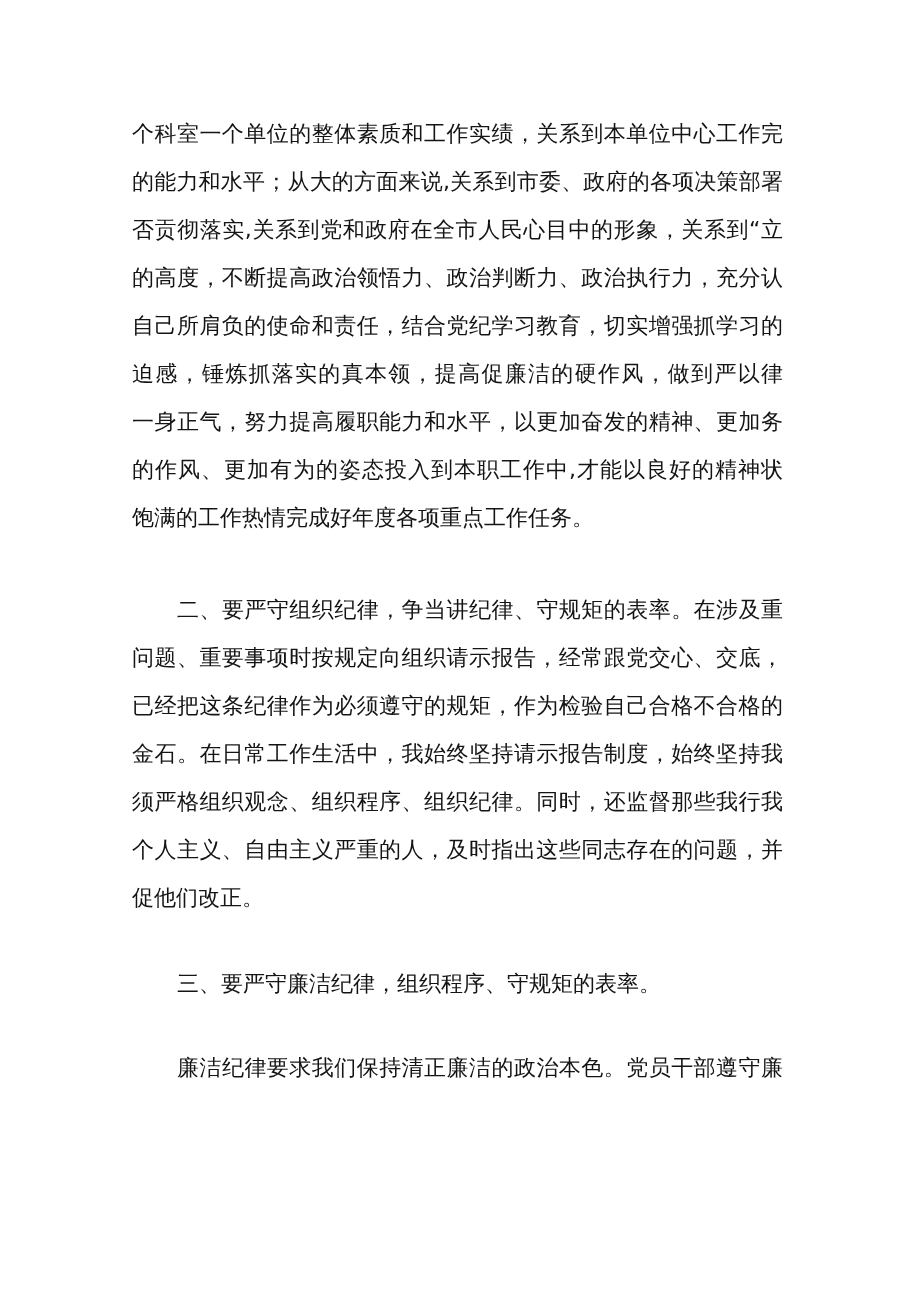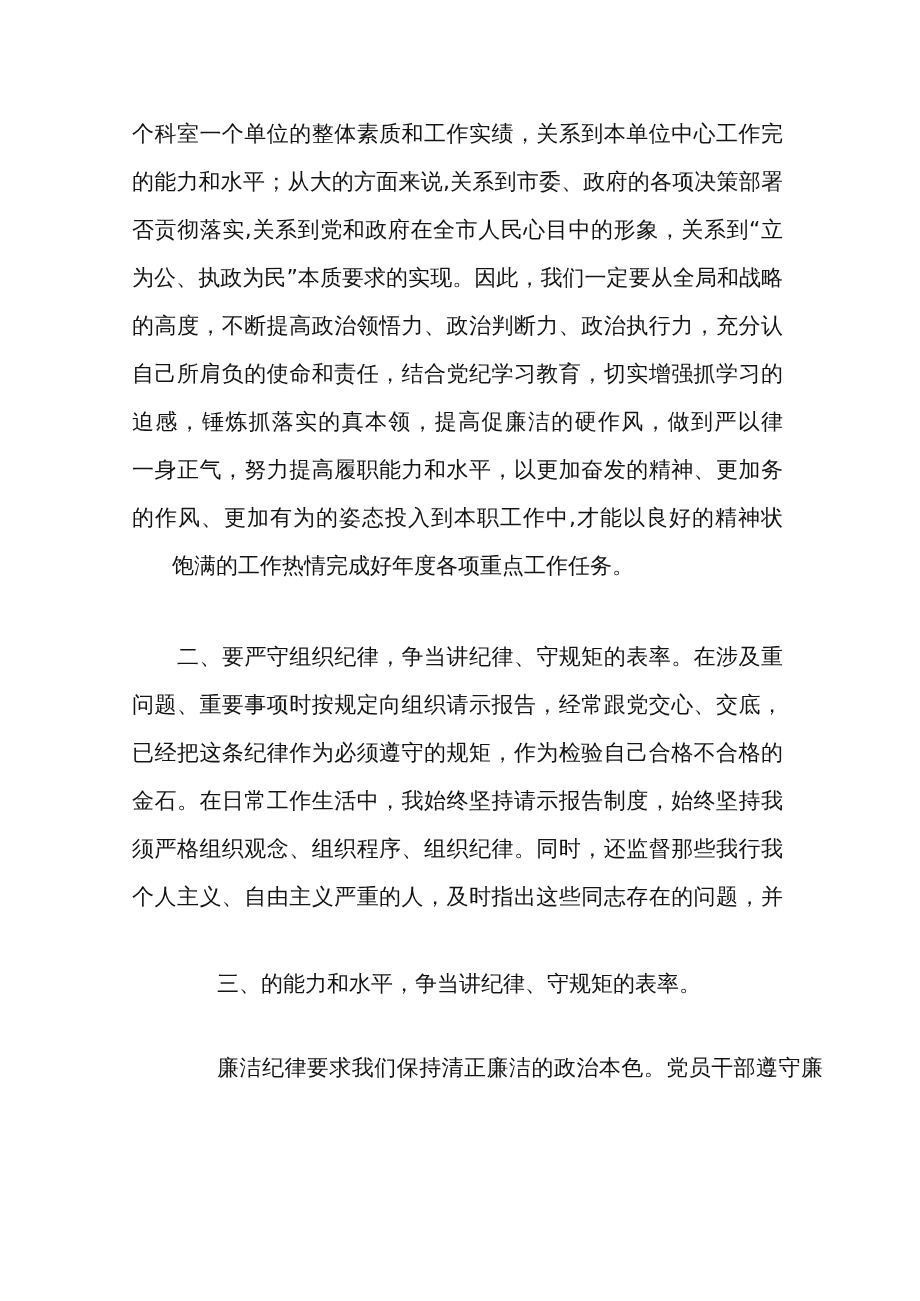--- a/index.html
+++ b/index.html
@@ -26,53 +26,53 @@
   .para.gap-xs { margin-top: 36px; }
   .ln {
     width: 651px;
     max-height: 48px;
     overflow: hidden;
     text-align: justify;
     text-align-last: justify;
     white-space: normal;
     letter-spacing: 0;
   }
-  .ln-end { text-align-last: left; margin-left: 40px; }
+  .ln-end { text-align-last: left; }
   .ln-indent { box-sizing: border-box; padding-left: 45px; }
 </style>
 </head>
 <body>
 
 <div class="page">
   <div class="doc-body">
 
     <div class="para">
       <div class="ln">个科室一个单位的整体素质和工作实绩，关系到本单位中心工作完成</div>
       <div class="ln">的能力和水平；从大的方面来说,关系到市委、政府的各项决策部署能</div>
       <div class="ln">否贡彻落实,关系到党和政府在全市人民心目中的形象，关系到“立党</div>
-      <div class="ln">为公、执政为民”本质要求的实现。因此，我们一定要从全局和战略</div>
       <div class="ln">的高度，不断提高政治领悟力、政治判断力、政治执行力，充分认清</div>
       <div class="ln">自己所肩负的使命和责任，结合党纪学习教育，切实增强抓学习的紧</div>
       <div class="ln">迫感，锤炼抓落实的真本领，提高促廉洁的硬作风，做到严以律己、</div>
       <div class="ln">一身正气，努力提高履职能力和水平，以更加奋发的精神、更加务实</div>
       <div class="ln">的作风、更加有为的姿态投入到本职工作中,才能以良好的精神状态、</div>
       <div class="ln ln-end">饱满的工作热情完成好年度各项重点工作任务。</div>
     </div>
 
     <div class="para">
       <div class="ln ln-indent">二、要严守组织纪律，争当讲纪律、守规矩的表率。在涉及重大</div>
       <div class="ln">问题、重要事项时按规定向组织请示报告，经常跟党交心、交底，我</div>
       <div class="ln">已经把这条纪律作为必须遵守的规矩，作为检验自己合格不合格的试</div>
       <div class="ln">金石。在日常工作生活中，我始终坚持请示报告制度，始终坚持我入</div>
       <div class="ln">须严格组织观念、组织程序、组织纪律。同时，还监督那些我行我素，</div>
       <div class="ln">个人主义、自由主义严重的人，及时指出这些同志存在的问题，并督</div>
+      <div class="ln ln-end">促他们改正。</div>
     </div>
 
     <div class="para gap-sm">
-      <div class="ln ln-indent ln-end">三、的能力和水平，争当讲纪律、守规矩的表率。</div>
+      <div class="ln ln-indent ln-end">三、要严守廉洁纪律，组织程序、守规矩的表率。</div>
     </div>
 
     <div class="para gap-xs">
       <div class="ln ln-indent ln-end">廉洁纪律要求我们保持清正廉洁的政治本色。党员干部遵守廉洁</div>
     </div>
 
   </div>
 </div>
 
 </body></html>

